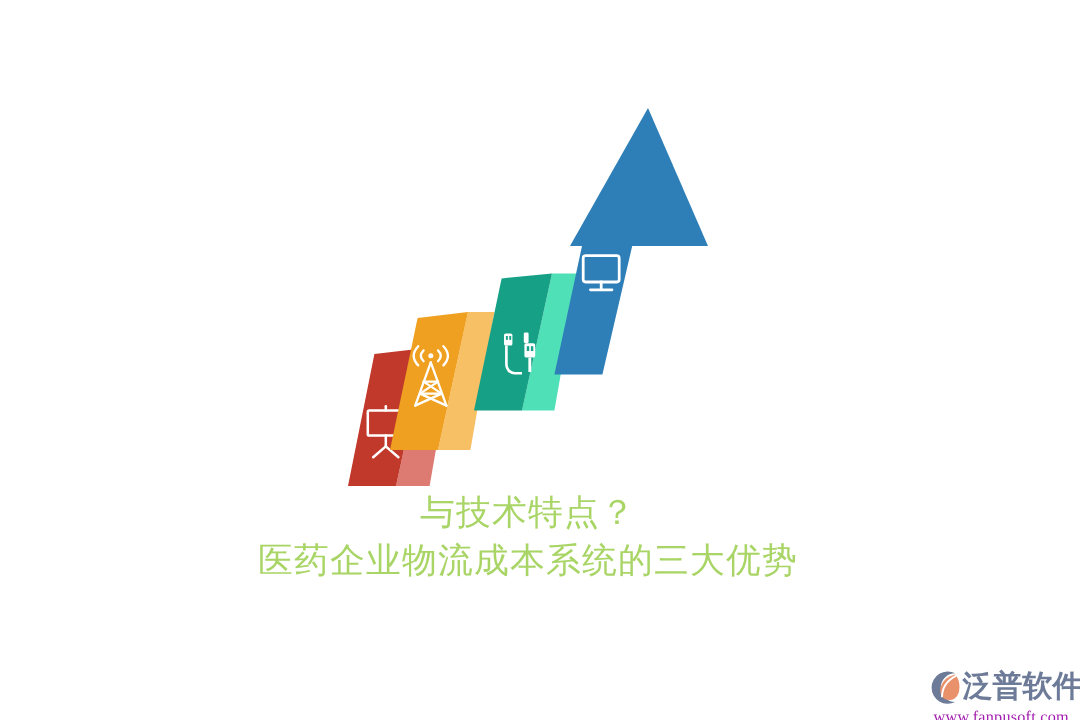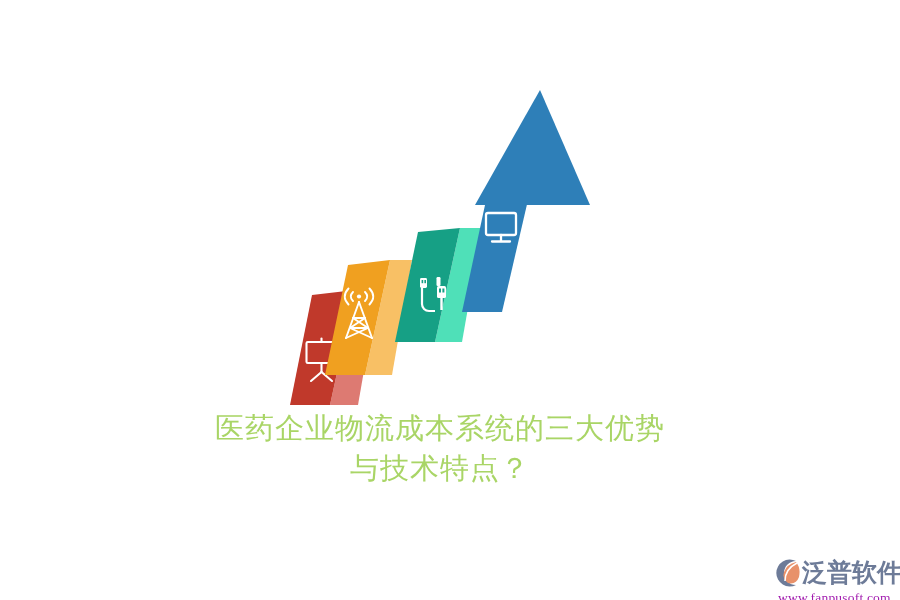--- a/index.html
+++ b/index.html
@@ -168,22 +168,22 @@
           <rect x="216" y="133" width="30" height="22" rx="2"></rect>
           <line x1="231" y1="155" x2="231" y2="161"></line>
           <line x1="222" y1="161.5" x2="240" y2="161.5"></line>
         </g>
       </g>
 
     </svg>
   </div>
 
   <div id="title-block">
+    <span class="title-line">与技术特点？</span>
     <span class="title-line">医药企业物流成本系统的三大优势</span>
-    <span class="title-line">与技术特点？</span>
   </div>
 
   <div id="brand-logo">
     <div id="logo-row">
       <span id="logo-emblem">
         <svg viewBox="0 0 34 32" xmlns="http://www.w3.org/2000/svg">
 
           <path d="M 30 4 A 13.5 13.5 0 1 0 30 28 A 11 11 0 1 1 30 4 Z" fill="#6d7b98"></path>
 
           <path d="M 30 5 q -9 2 -12 10 q -2 7 4 11 q 8 2 11 -6 q 2 -9 -3 -15 Z" fill="#e8916a"></path>

